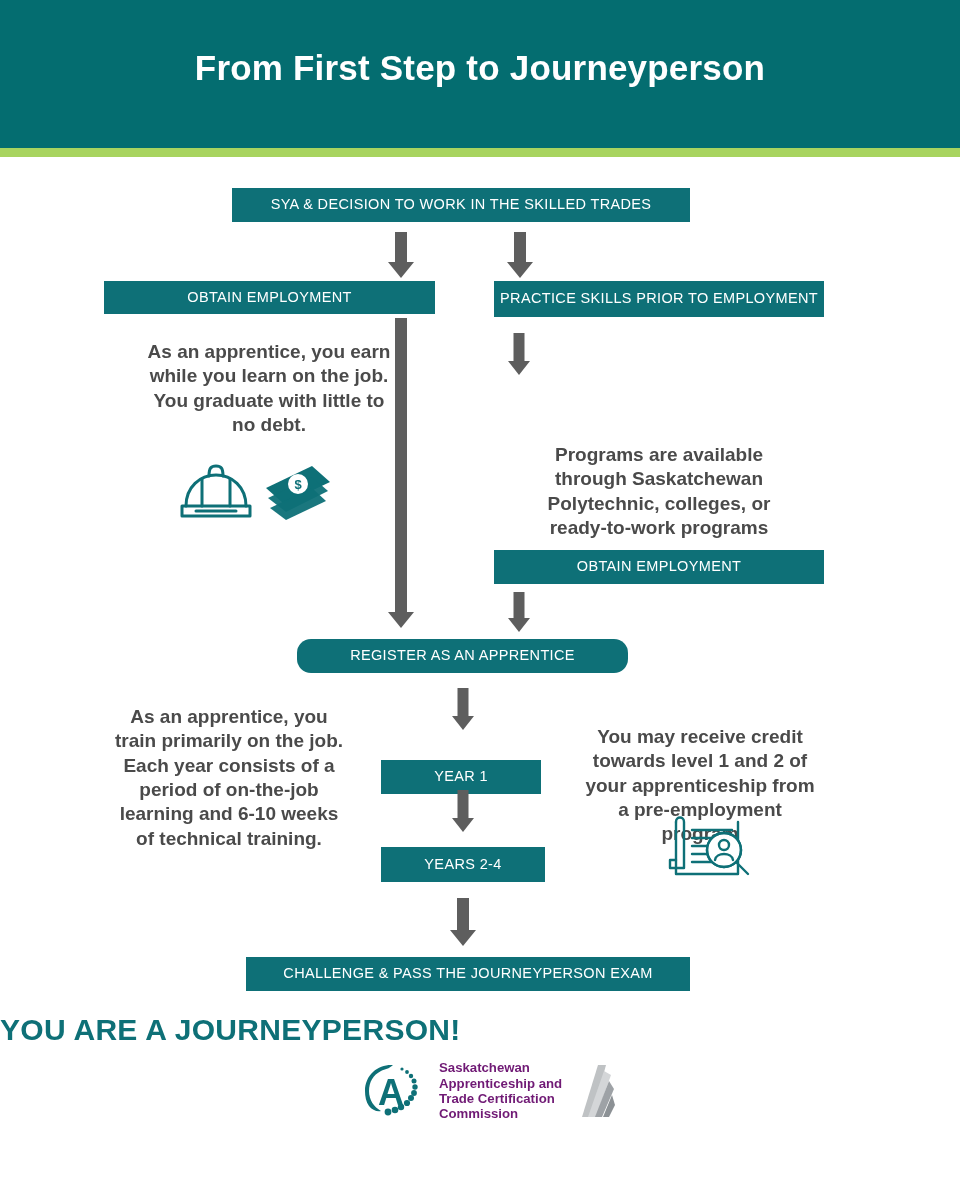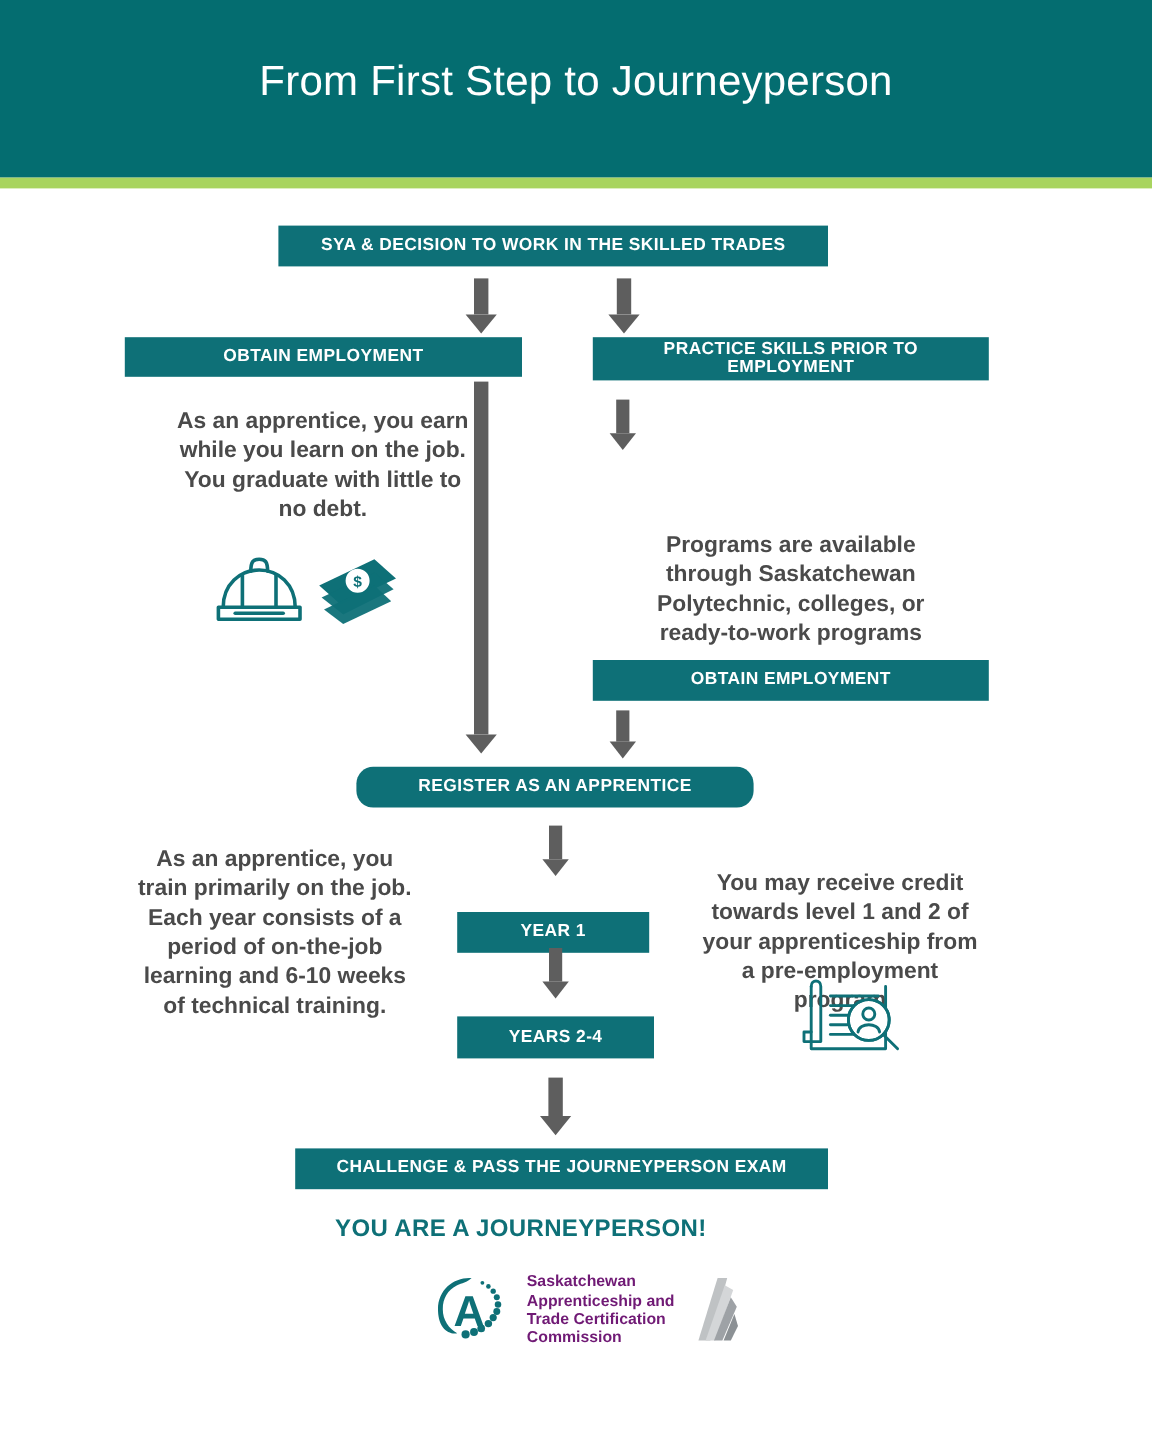--- a/index.html
+++ b/index.html
@@ -13,34 +13,34 @@
 
   
   .header {
     position: absolute; left: 0; top: 0; width: 960px; height: 148px;
     background: #046D70;
   }
   .header-title {
     position: absolute; left: 0; top: 48px; width: 960px;
     text-align: center;
     color: #ffffff;
-    font-size: 35px; font-weight: normal; letter-spacing: .2px;
+    font-size: 35px; font-weight: bold; letter-spacing: .2px;
     font-family: "Liberation Sans", sans-serif;
   }
   .green-bar {
     position: absolute; left: 0; top: 148px; width: 960px; height: 9px;
     background: #A8D45F;
   }
 
   
   .box {
     position: absolute;
     background: #0E7077;
     color: #ffffff;
-    font-weight: bold;
+    font-weight: normal;
     font-size: 14.5px;
     letter-spacing: .35px;
     display: flex; align-items: center; justify-content: center;
     text-align: center;
     line-height: 1.08;
     padding: 0 6px;
   }
 
   
   .note {
@@ -49,23 +49,23 @@
     font-weight: bold;
     font-size: 19px;
     line-height: 1.28;
     text-align: center;
   }
 
   .final-text {
     position: absolute;
     color: #0E7077;
     font-weight: bold;
-    font-size: 20px;
+    font-size: 30px;
     letter-spacing: .3px;
-    text-align: center;
+    text-align: left;
     width: 868px;
   }
 
   
   .arrow { position: absolute; }
   .arrow .shaft {
     position: absolute; left: 50%; top: 0;
     transform: translateX(-50%);
     background: #5E5E5E;
   }

